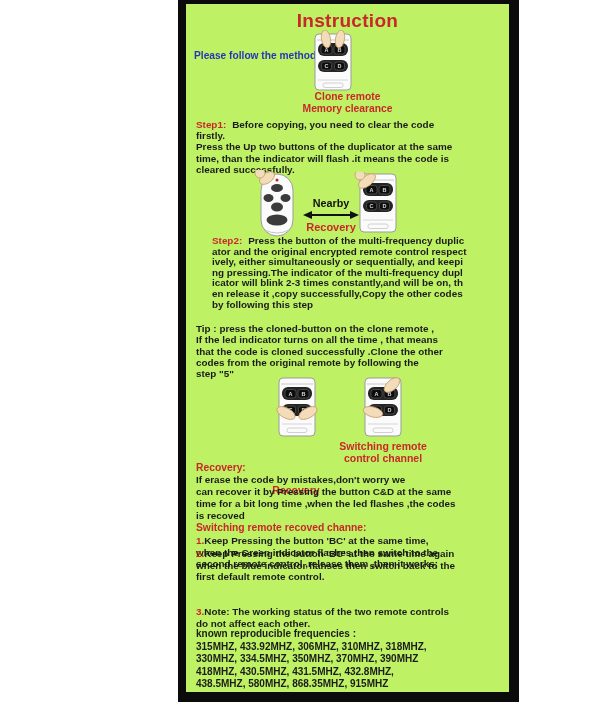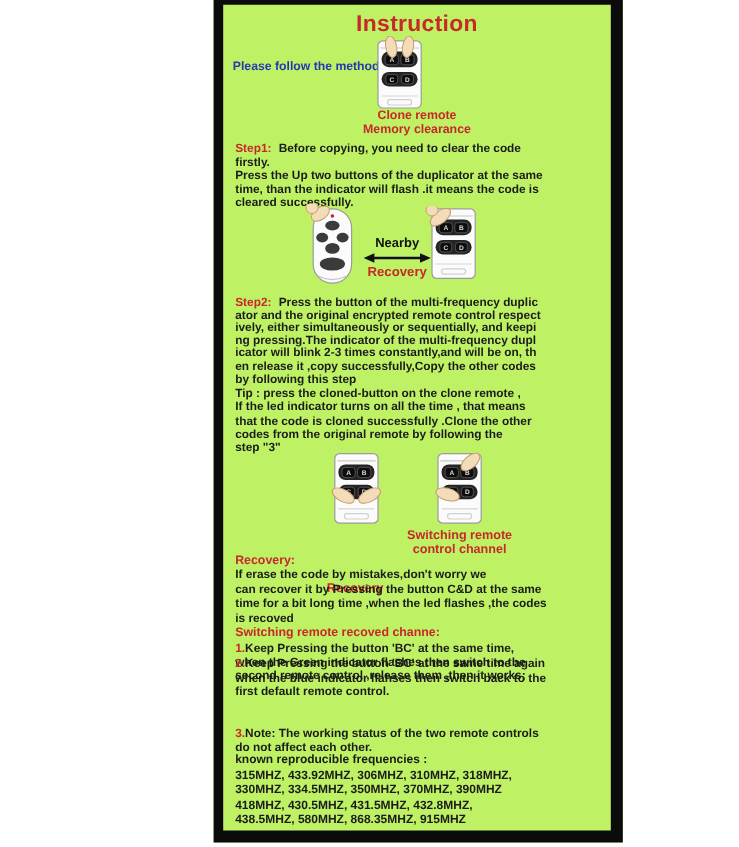--- a/index.html
+++ b/index.html
@@ -25,21 +25,21 @@
   .red{color:var(--accent-red);}
   .title{
     left:0;right:0;top:6px;text-align:center;
     font-size:19px;letter-spacing:0.3px;color:var(--accent-red);
   }
   .intro-note{left:8px;top:46px;font-size:10.2px;color:var(--note-blue);}
   .fig1-remote{left:122px;top:26px;}
   .fig1-caption{left:0;right:0;top:87px;text-align:center;font-size:10.3px;line-height:12.3px;color:var(--accent-red);}
   .body-text{left:10px;width:260px;font-size:9.9px;line-height:11.2px;}
   .step1{top:115px;}
-  .step2{top:244px;line-height:10.6px;}
+  .step2{top:232px;line-height:10.6px;margin-left:16px;}
   .tip{top:319px;line-height:11.3px;}
   .step-label{color:var(--accent-red);margin-right:6px;}
   .fig2{left:0;top:166px;width:100%;height:70px;}
   .fig2-remote-left{left:66px;top:0;}
   .fig2-mid{left:103px;top:27px;width:84px;text-align:center;}
   .nearby{font-size:10.8px;color:#111;display:block;}
   .copying{font-size:11px;color:var(--accent-red);display:block;margin-top:1px;}
   .fig3-remote-left{left:87px;top:372px;}
   .fig3-remote-right{left:173px;top:372px;}
   .cap-recovery{left:58px;width:104px;top:436px;text-align:center;font-size:10.5px;color:var(--accent-red);margin-top:44px;}
@@ -150,21 +150,21 @@
 ng pressing.The indicator of the multi-frequency dupl
 icator will blink 2-3 times constantly,and will be on, th
 en release it ,copy successfully,Copy the other codes
 by following this step</span>
   </p>
 
   <p class="abs body-text tip pre">Tip : press the cloned-button on the clone remote ,
 If the led indicator turns on all the time , that means
 that the code is cloned successfully .Clone the other
 codes from the original remote by following the
-step "3"</p>
+step "5"</p>
 
   <svg class="abs fig3-remote-left" width="48" height="62" viewBox="0 0 48 62">
     <rect x="6" y="2" width="36" height="58" rx="4" fill="#fbfbfb" stroke="#9b9b9b"></rect>
     <line x1="8" y1="8" x2="40" y2="8" stroke="#c8c8c8"></line>
     <rect x="9" y="11" width="30" height="13" rx="6" fill="#242424"></rect>
     <rect x="12" y="13.5" width="11" height="8.5" rx="2.5" fill="#0d0d0d" stroke="#5a5a5a" stroke-width="0.7"></rect>
     <text class="btn-letter" x="17.5" y="20">A</text>
     <rect x="25" y="13.5" width="11" height="8.5" rx="2.5" fill="#0d0d0d" stroke="#5a5a5a" stroke-width="0.7"></rect>
     <text class="btn-letter" x="30.5" y="20">B</text>
     <rect x="9" y="28" width="30" height="12" rx="6" fill="#242424"></rect>

